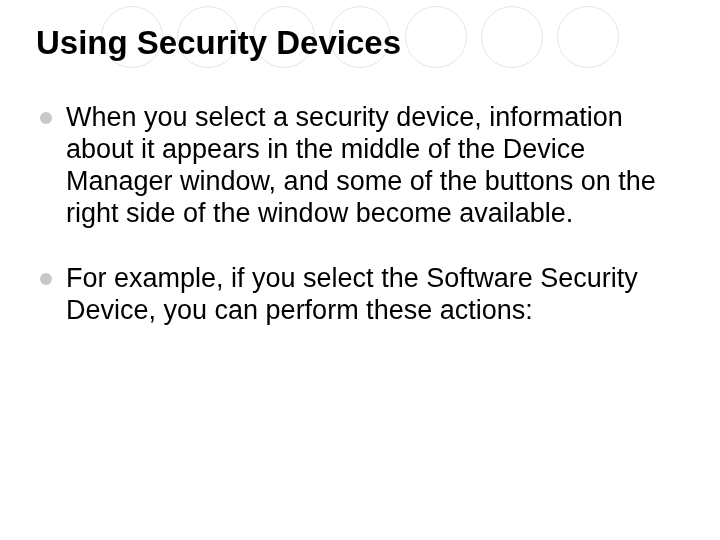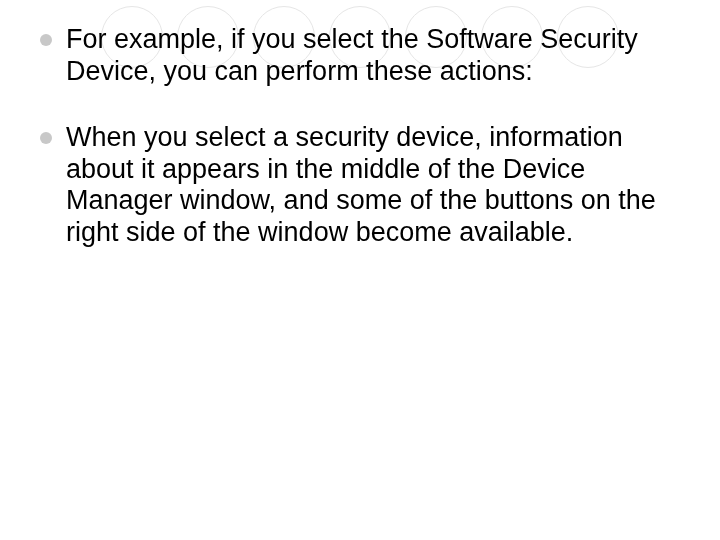--- a/index.html
+++ b/index.html
@@ -72,24 +72,25 @@
   <div class="circle"></div>
   <div class="circle"></div>
   <div class="circle"></div>
   <div class="circle"></div>
   <div class="circle"></div>
   <div class="circle"></div>
   <div class="circle"></div>
 </div>
 
 <div class="slide">
+  <h1 class="title">Using Security Devices</h1>
 
   <div class="bullets">
     <div class="bullet-item">
       <span class="dot"></span>
-      <span>For example, if you select the Software Security Device, you can perform these actions:</span>
+      <span>When you select a security device, information about it appears in the middle of the Device Manager window, and some of the buttons on the right side of the window become available.</span>
     </div>
     <div class="bullet-item">
       <span class="dot"></span>
-      <span>When you select a security device, information about it appears in the middle of the Device Manager window, and some of the buttons on the right side of the window become available.</span>
+      <span>For example, if you select the Software Security Device, you can perform these actions:</span>
     </div>
   </div>
 </div>
 
 </body></html>

